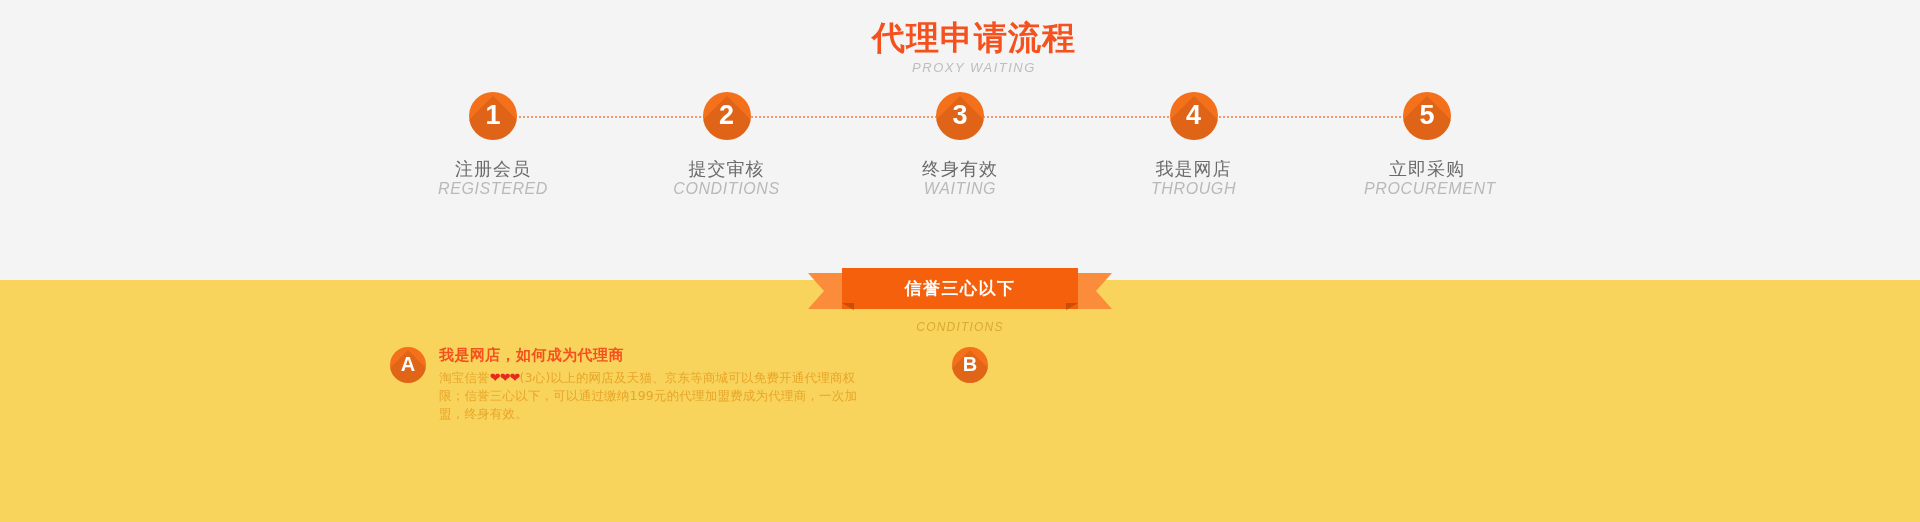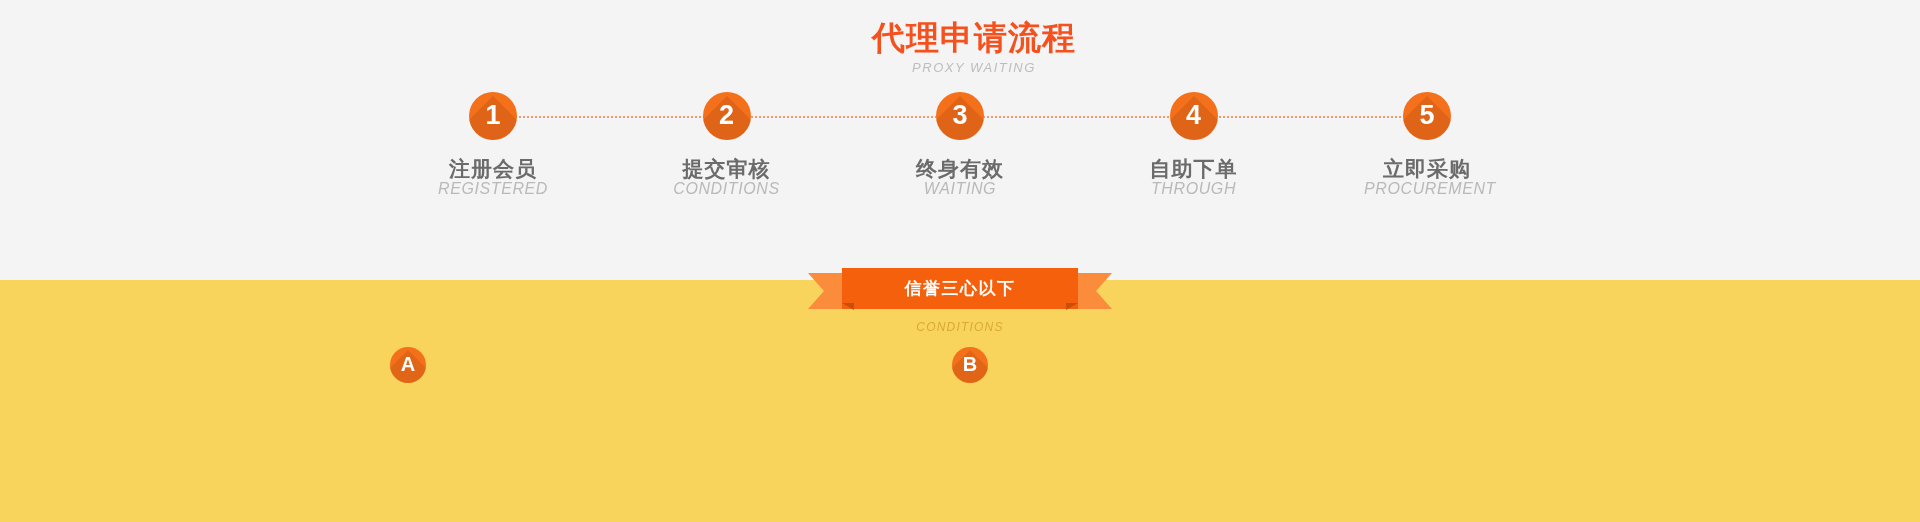--- a/index.html
+++ b/index.html
@@ -118,22 +118,22 @@
     height: 48px;
     line-height: 47px;
     font-size: 27px;
     font-weight: bold;
     color: #ffffff;
     font-family: "Liberation Sans", sans-serif;
   }
 
   .step-cn {
     margin-top: 18px;
-    font-size: 21px;
-    font-weight: bold;
+    font-size: 18px;
+    font-weight: normal;
     color: #6b6b6b;
     letter-spacing: 1px;
     line-height: 22px;
     font-family: "DejaVu Sans", "Liberation Sans", sans-serif;
   }
 
   .step-en {
     margin-top: 2px;
     font-size: 16px;
     font-style: italic;
@@ -335,21 +335,21 @@
             <span class="circle-num">3</span>
           </div>
           <div class="step-cn">终身有效</div>
           <div class="step-en">WAITING</div>
         </div>
 
         <div class="step">
           <div class="circle">
             <span class="circle-num">4</span>
           </div>
-          <div class="step-cn">自助下单</div>
+          <div class="step-cn">我是网店</div>
           <div class="step-en">THROUGH</div>
         </div>
 
         <div class="step">
           <div class="circle">
             <span class="circle-num">5</span>
           </div>
           <div class="step-cn">立即采购</div>
           <div class="step-en">PROCUREMENT</div>
         </div>
@@ -371,20 +371,24 @@
     </div>
 
     <div class="ribbon-sub">CONDITIONS</div>
 
     <div class="faq-wrap">
 
       <div class="faq-item">
         <div class="badge">
           <span class="badge-letter">A</span>
         </div>
+        <div class="faq-text">
+          <div class="faq-title">我是网店，如何成为代理商</div>
+          <div class="faq-body"><span>淘宝信誉</span><span class="hearts">❤❤❤</span><span>(3心)以上的网店及天猫、京东等商城可以免费开通代理商权限；信誉三心以下，可以通过缴纳199元的代理加盟费成为代理商，一次加盟，终身有效。</span></div>
+        </div>
       </div>
 
       <div class="faq-item">
         <div class="badge">
           <span class="badge-letter">B</span>
         </div>
       </div>
 
     </div>
   </div>

